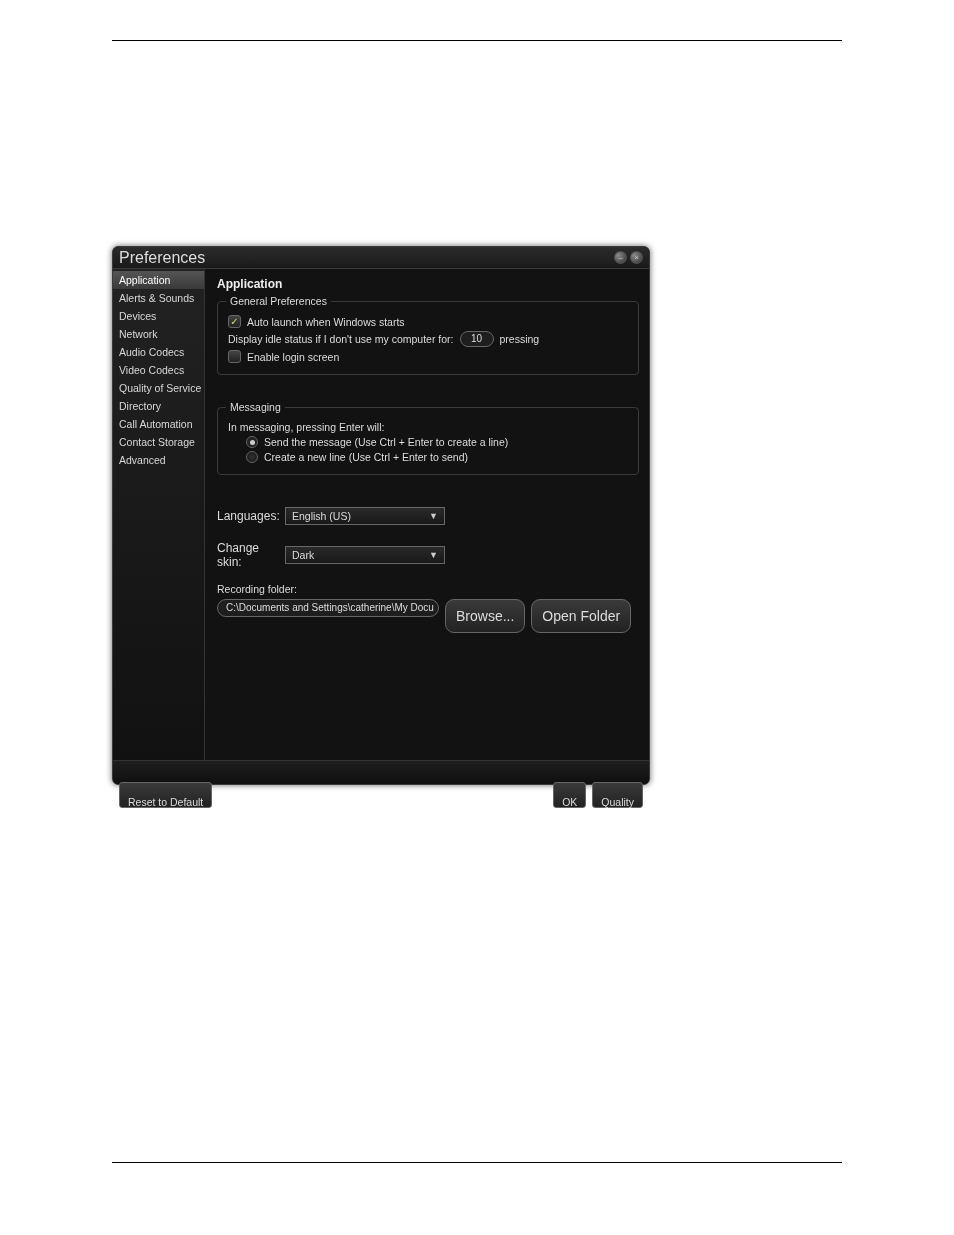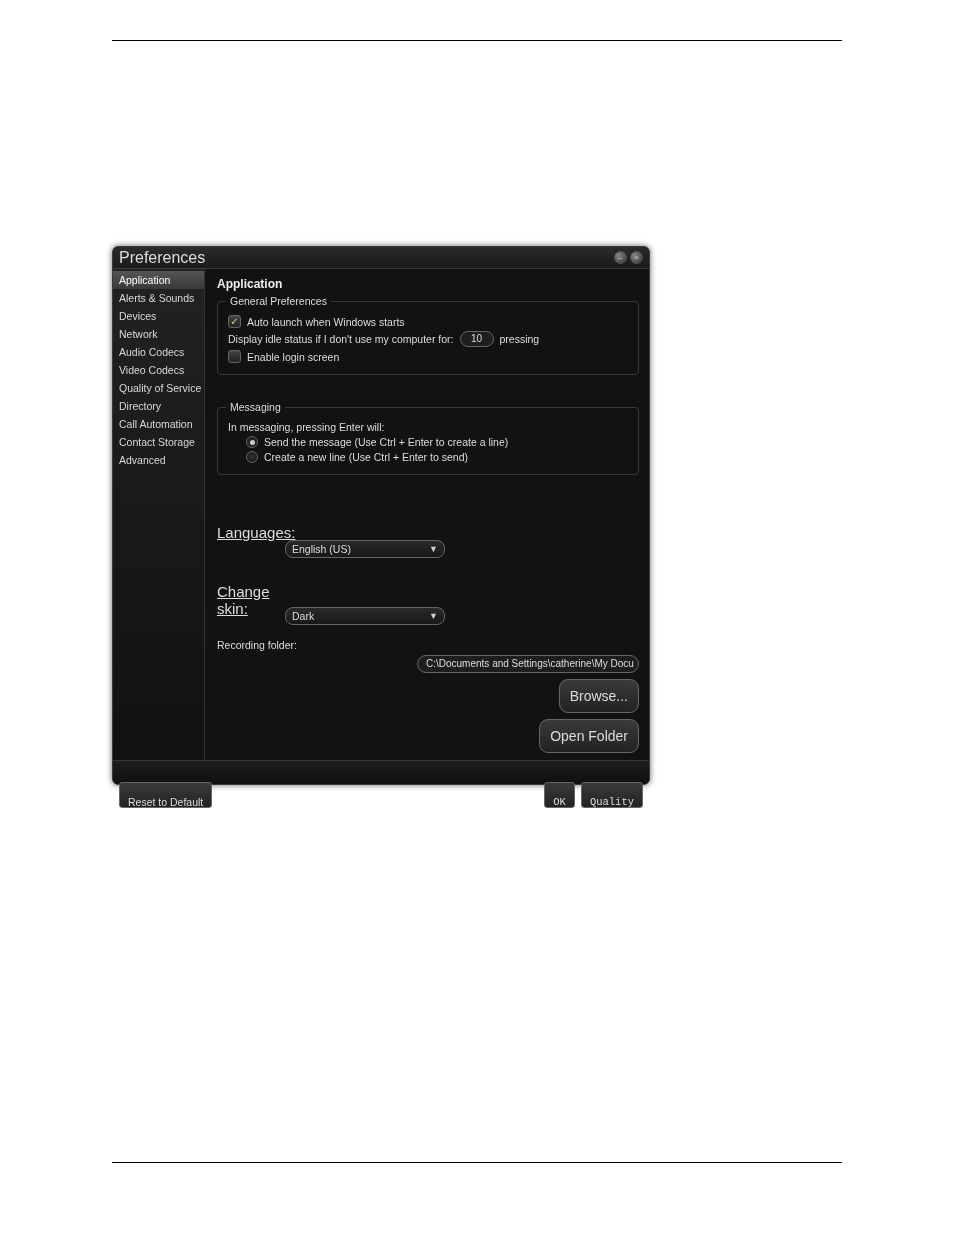--- a/index.html
+++ b/index.html
@@ -168,32 +168,30 @@
     flex: 0 0 160px;
     height: 18px;
     border: 1px solid #666;
     background: linear-gradient(#2a2a2a,#181818);
     color: #ddd;
     font-size: 10.5px;
     padding: 0 6px;
     display: flex;
     align-items: center;
     justify-content: space-between;
-    border-radius: 8px;
-    margin-top: 33px;
+    border-radius: 0;
   }
   .select .caret {
     font-size: 9px;
     color: #ccc;
   }
   .label-col {
     width: 62px;
-    font-size: 15px;
-    color: #ddd;
-    text-decoration: underline;
+    font-size: 12px;
+    color: #ddd;
   }
   .folder-label {
     font-size: 10.5px;
     color: #ddd;
     margin-top: 14px;
     margin-bottom: 4px;
   }
   .textfield {
     height: 18px;
     border: 1px solid #666;
@@ -213,21 +211,21 @@
     border: 1px solid #666;
     border-radius: 9px;
     background: linear-gradient(#3a3a3a,#222);
     color: #ddd;
     font-size: 14px;
     padding: 16px 10px;
     line-height: 16px;
     display: inline-flex;
     align-items: center;
   }
-  .folder-row { display:flex; gap:6px; align-items:flex-end;flex-direction:column; }
+  .folder-row { display:flex; gap:6px; align-items:flex-start; }
   .footer {
     height: 24px;
     background: linear-gradient(#1e1e1e,#0f0f0f);
     border-top: 1px solid #333;
     display: flex;
     align-items: center;
     justify-content: space-between;
     padding: 0 6px;
     border-radius: 0 0 6px 6px;
   }
@@ -235,21 +233,21 @@
     height: 17px;
     border: 1px solid #666;
     border-radius: 3px;
     background: linear-gradient(#3a3a3a,#222);
     color: #ddd;
     font-size: 10.5px;
     padding: 12px 8px;
     line-height: 15px;
     margin-top: 44px;
   }
-  .footer-right { display: flex; gap: 6px; font-family: Liberation Mono, monospace; }
+  .footer-right { display: flex; gap: 6px; }
 </style>
 </head>
 <body>
 
 <div class="page-rule-top"></div>
 <div class="page-rule-bottom"></div>
 
 <div class="dialog">
 
   <div class="titlebar">

